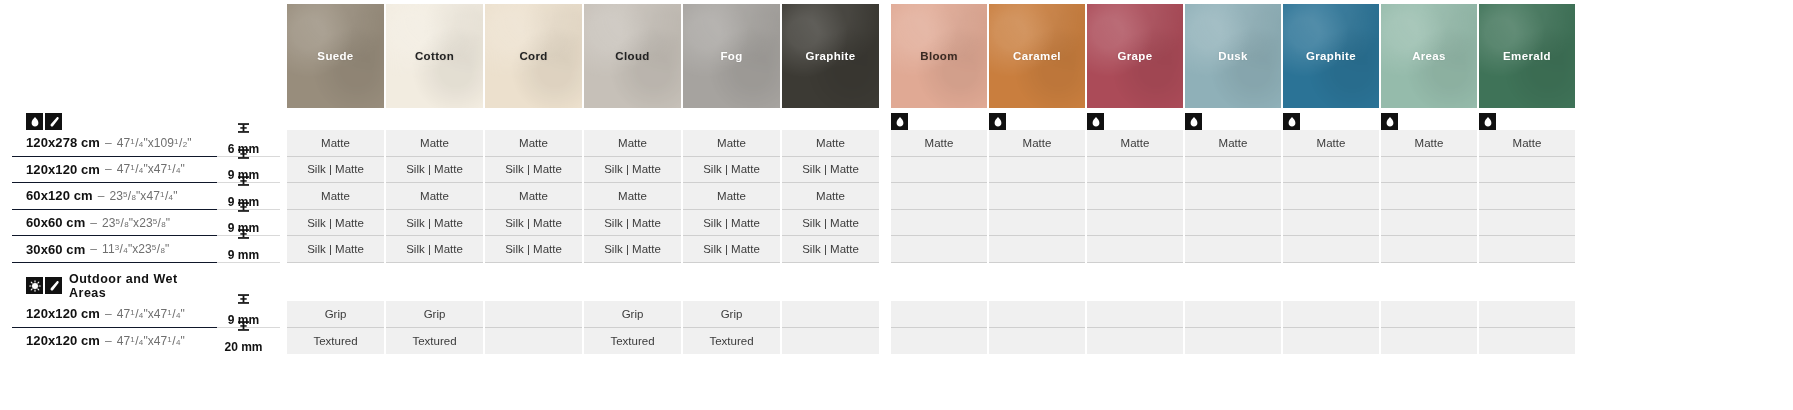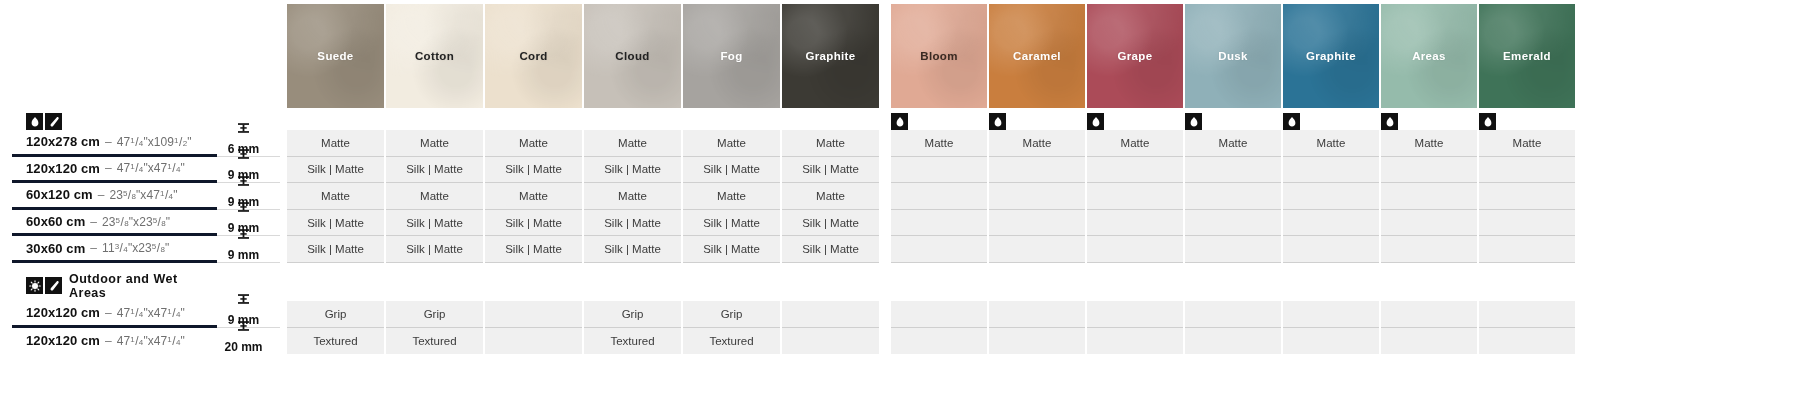--- a/index.html
+++ b/index.html
@@ -54,21 +54,21 @@
     display: flex; align-items: center; justify-content: center;
   }
   .badge svg { display: block; }
 
   
   .data-row { height: 26.6px; }
 
   .lab {
     display: flex; align-items: center; height: 100%;
     padding-left: 14px; white-space: nowrap;
-    border-bottom: 3px solid #0f172a;
+    border-bottom: 1px solid #0f172a;
   }
   .lab-size { font-size: 13px; font-weight: bold; color: #111; letter-spacing: .1px; }
   .lab-dash { font-size: 12px; color: #7a7a7a; margin: 0 5px; }
   .lab-in   { font-size: 12px; color: #6f6f6f; letter-spacing: .1px; }
   .lab-in sup, .lab-in sub { font-size: 8px; line-height: 0; }
   .lab-in sup { vertical-align: .42em; }
   .lab-in sub { vertical-align: -.06em; }
   .lab-in .sl { margin: 0 .3px; }
   .lab-in .qt { letter-spacing: 0; }
 

